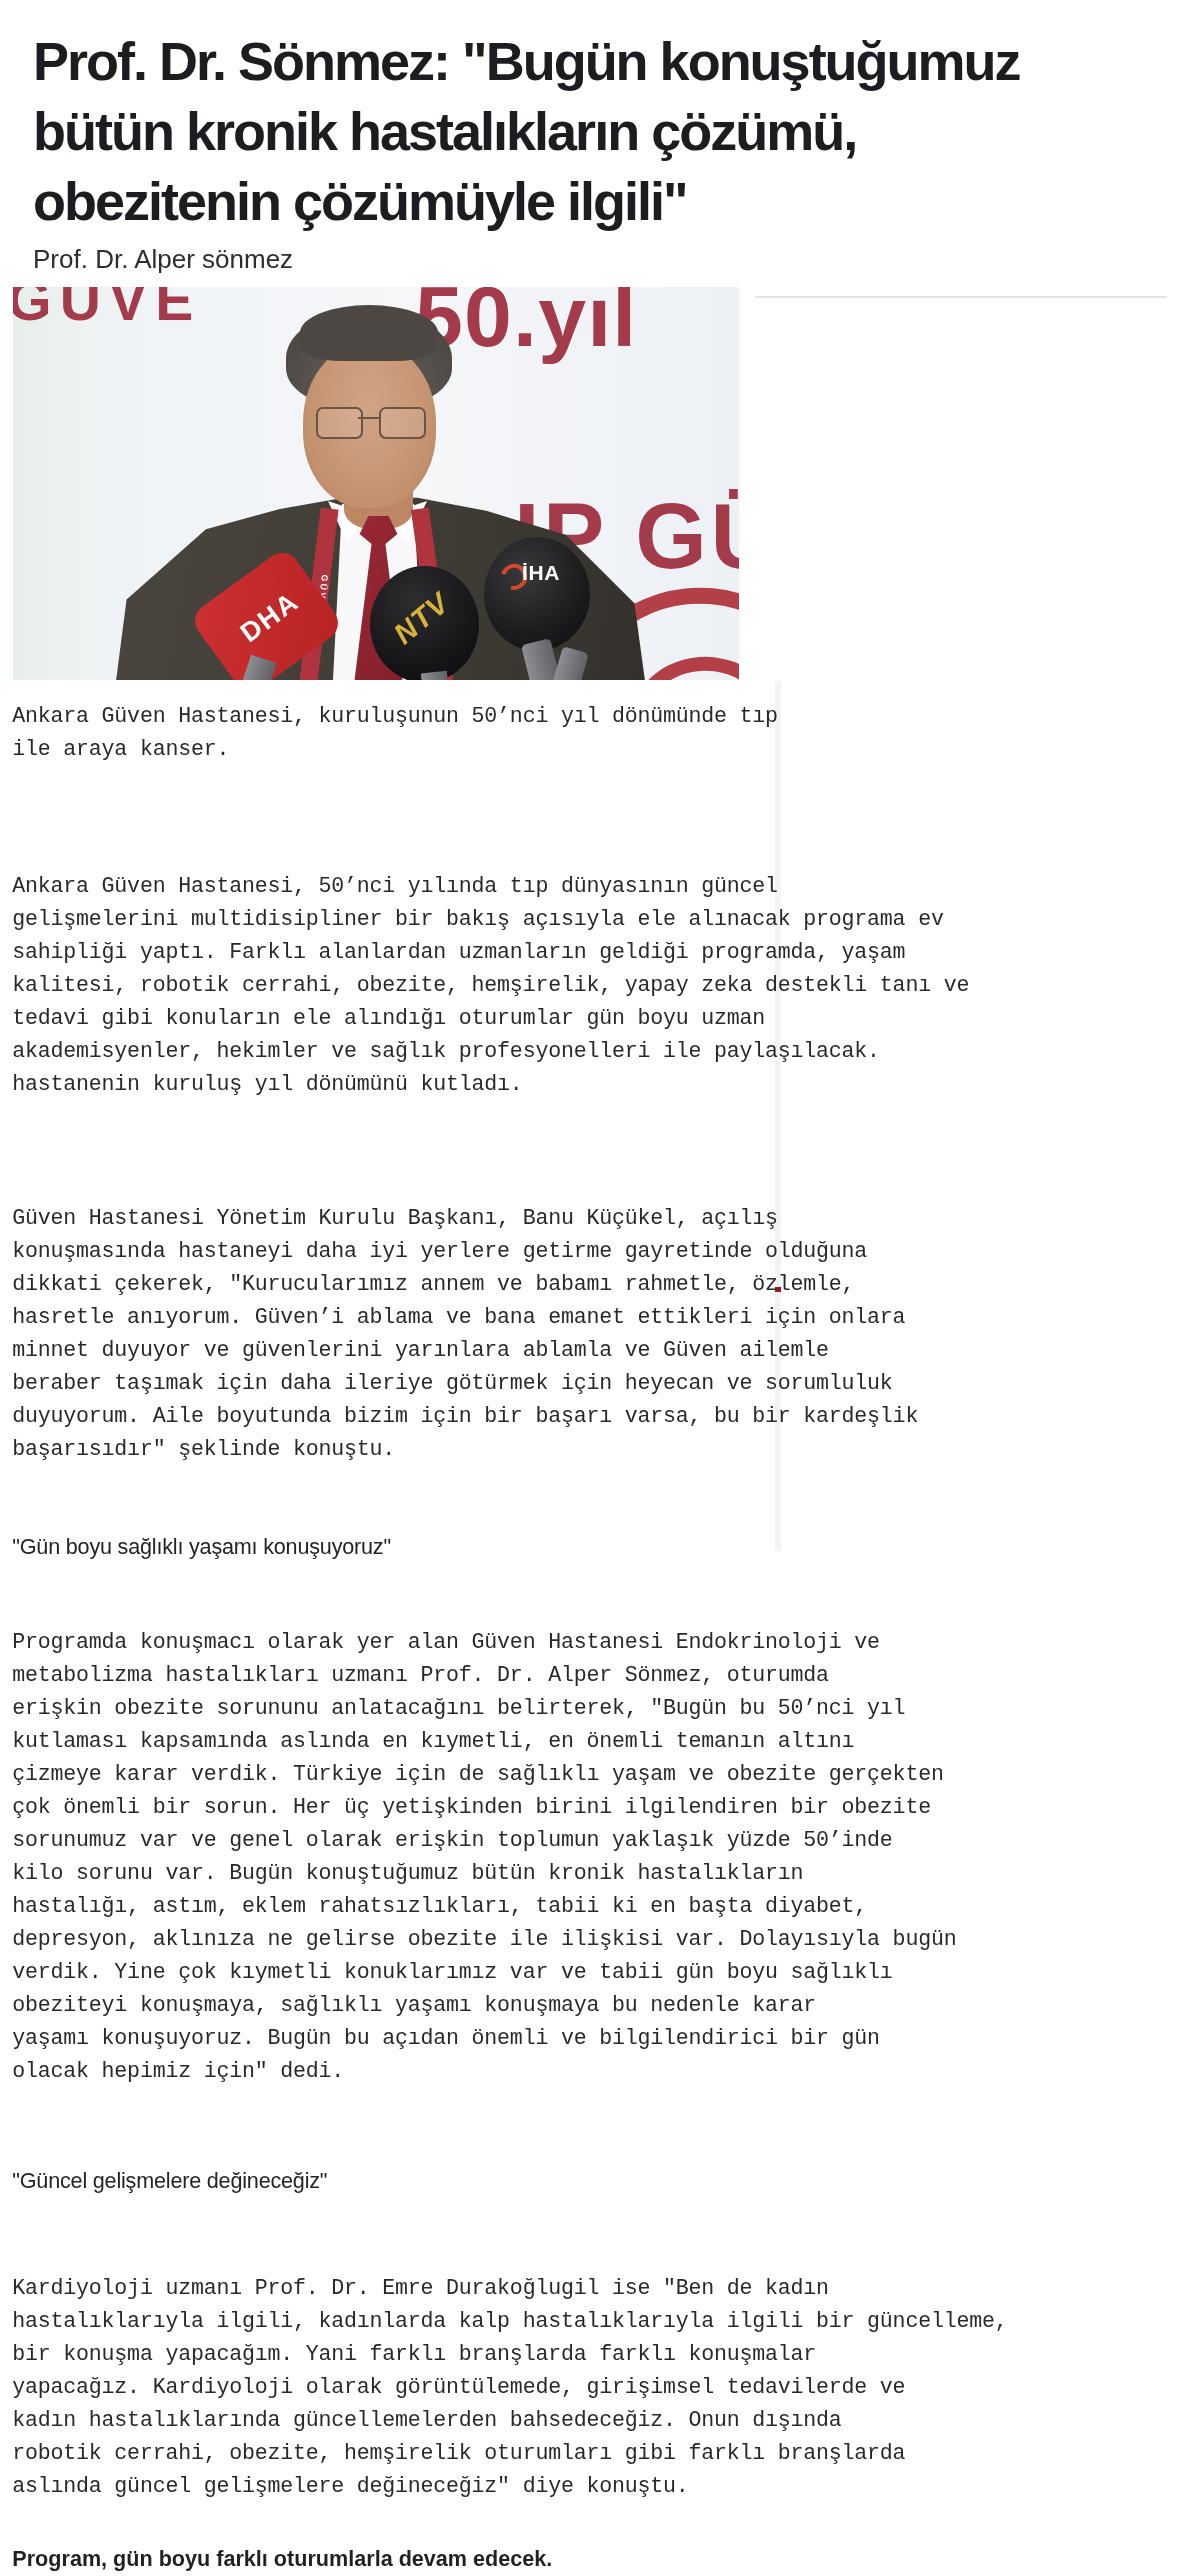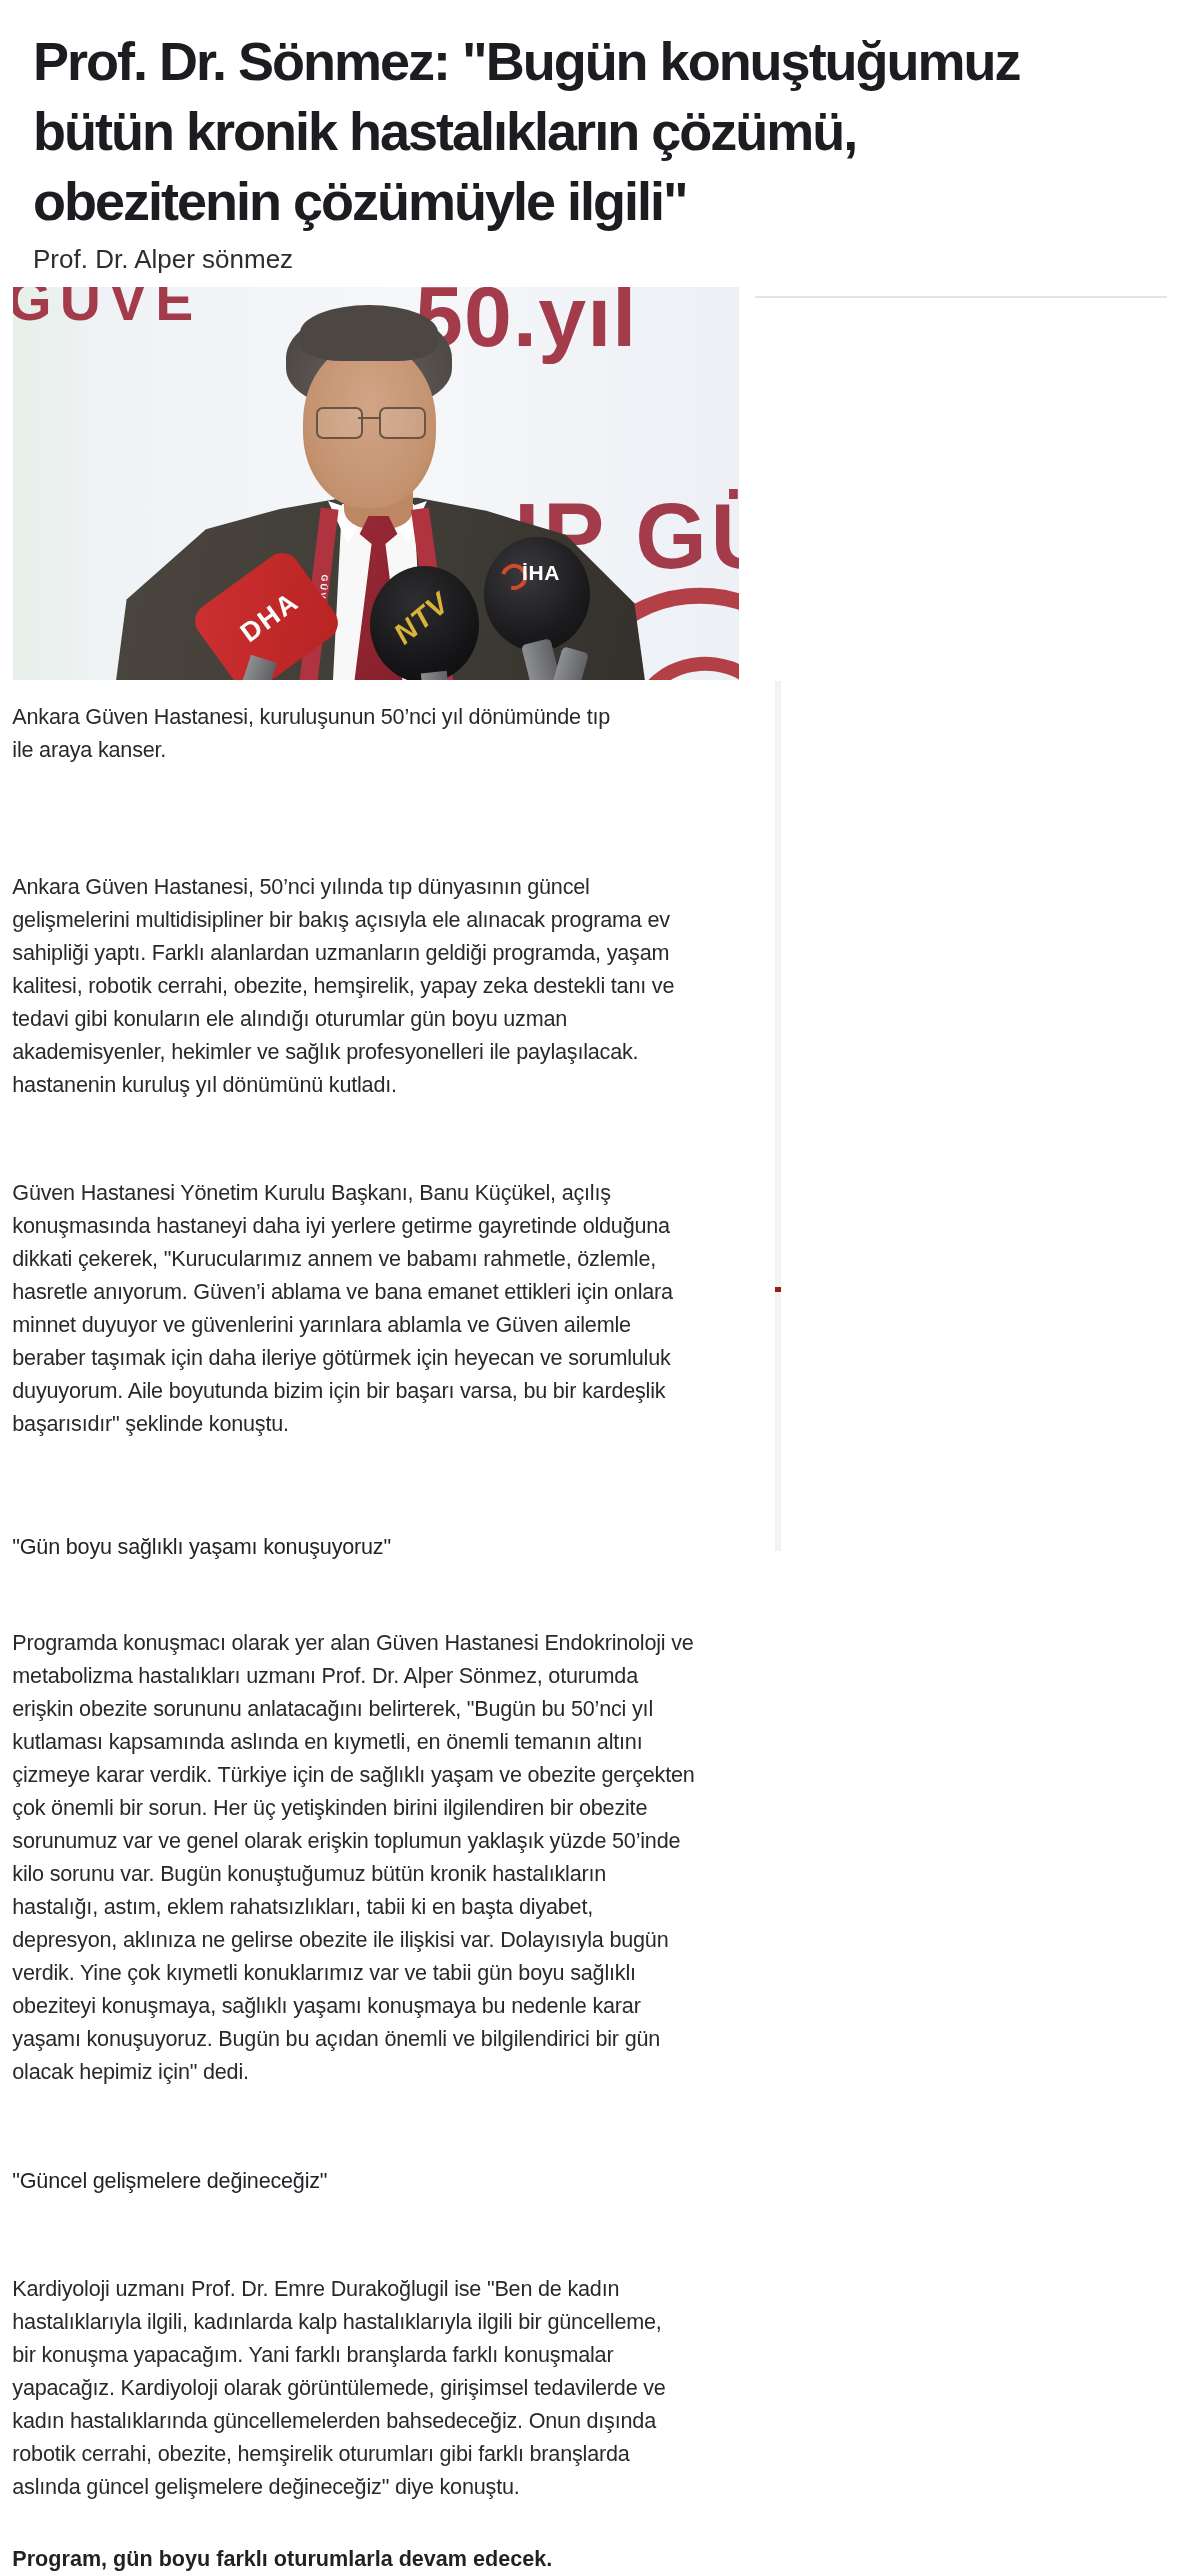--- a/index.html
+++ b/index.html
@@ -10,21 +10,21 @@
   
   #headline{left:33px;top:26px;width:1127px;color:#1b1d20;font-weight:700;
             font-size:54px;line-height:70px;letter-spacing:-2px;}
   #headline .tl{white-space:nowrap;}
 
   
   #byline{left:33px;top:244px;font-size:26px;color:#2b2d31;}
 
   
   .para{left:12.3px;width:753px;font-size:21.6px;line-height:33px;letter-spacing:-0.2px;color:#27292d;}
-  .para .tl{white-space:nowrap;}
+  .para .tl{white-space:nowrap;font-family:Liberation Mono, monospace;}
   .subhead{left:12.3px;font-size:21.6px;line-height:33px;letter-spacing:-0.2px;color:#222428;white-space:nowrap;}
   #closing{left:12.3px;top:2542px;font-size:21.6px;line-height:33px;font-weight:700;color:#1f2125;white-space:nowrap;}
 
   
   #rail-divider{left:755px;top:296px;width:412px;height:1.8px;background:#e4e4e4;}
   #rail-scroll-track{left:775px;top:681px;width:6.4px;height:870px;background:#f1f3f4;}
   #rail-red-marker{left:775px;top:1287px;width:6.4px;height:5.3px;background:#9c1b12;}
 
   
   #photo{left:13px;top:287px;width:726px;height:393px;overflow:hidden;
@@ -145,21 +145,21 @@
     </div>
   <div class="abs para" style="top:870px">
       <div class="tl">Ankara Güven Hastanesi, 50’nci yılında tıp dünyasının güncel</div>
       <div class="tl">gelişmelerini multidisipliner bir bakış açısıyla ele alınacak programa ev</div>
       <div class="tl">sahipliği yaptı. Farklı alanlardan uzmanların geldiği programda, yaşam</div>
       <div class="tl">kalitesi, robotik cerrahi, obezite, hemşirelik, yapay zeka destekli tanı ve</div>
       <div class="tl">tedavi gibi konuların ele alındığı oturumlar gün boyu uzman</div>
       <div class="tl">akademisyenler, hekimler ve sağlık profesyonelleri ile paylaşılacak.</div>
       <div class="tl">hastanenin kuruluş yıl dönümünü kutladı.</div>
     </div>
-  <div class="abs para" style="top:1176px">
+  <div class="abs para" style="top:1202px">
       <div class="tl">Güven Hastanesi Yönetim Kurulu Başkanı, Banu Küçükel, açılış</div>
       <div class="tl">konuşmasında hastaneyi daha iyi yerlere getirme gayretinde olduğuna</div>
       <div class="tl">dikkati çekerek, "Kurucularımız annem ve babamı rahmetle, özlemle,</div>
       <div class="tl">hasretle anıyorum. Güven’i ablama ve bana emanet ettikleri için onlara</div>
       <div class="tl">minnet duyuyor ve güvenlerini yarınlara ablamla ve Güven ailemle</div>
       <div class="tl">beraber taşımak için daha ileriye götürmek için heyecan ve sorumluluk</div>
       <div class="tl">duyuyorum. Aile boyutunda bizim için bir başarı varsa, bu bir kardeşlik</div>
       <div class="tl">başarısıdır" şeklinde konuştu.</div>
     </div>
   <div class="abs subhead" style="top:1530px">"Gün boyu sağlıklı yaşamı konuşuyoruz"</div>

